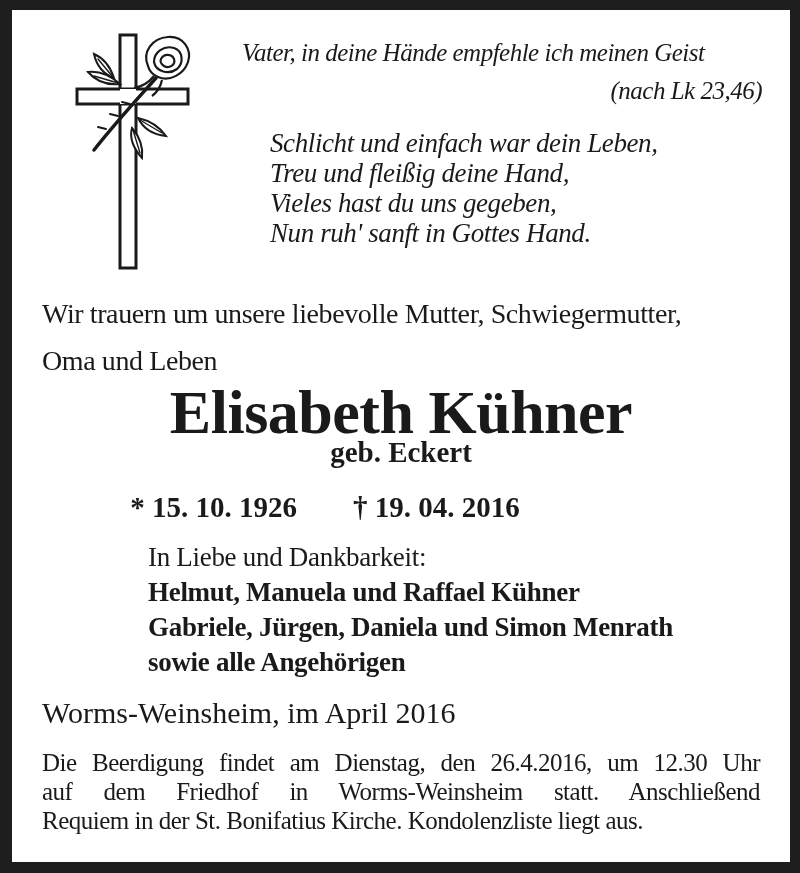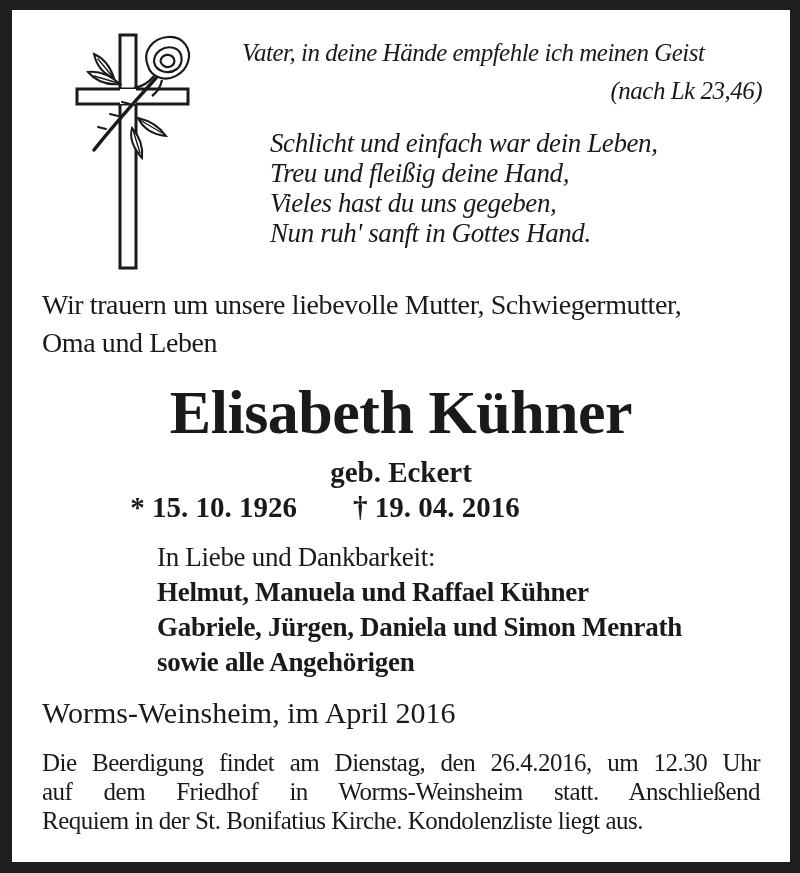--- a/index.html
+++ b/index.html
@@ -26,34 +26,34 @@
               font-size: 25px; line-height: 38px; letter-spacing: -0.5px; }
   .epigraph .q { white-space: nowrap; }
   .epigraph .src { text-align: right; }
 
   .verse { left: 230px; top: 118px; width: 520px; font-style: italic;
            font-size: 27px; line-height: 30px; letter-spacing: -0.4px; }
   .verse div { white-space: nowrap; margin-left: 28px; }
 
   .intro { left: 30px; top: 276px; width: 726px;
            font-size: 28px; line-height: 38px; letter-spacing: -0.4px; }
-  .intro div { white-space: nowrap; }
+  .intro div { white-space: nowrap; margin-top: 9px; }
 
   .name { left: 0; top: 370px; width: 778px; text-align: center;
           font-size: 62px; font-weight: bold; line-height: 64px;
           letter-spacing: -0.5px; }
 
-  .maiden { left: 0; top: 446px; width: 778px; text-align: center;
+  .maiden { left: 0; top: 426px; width: 778px; text-align: center;
             font-size: 29px; font-weight: bold; line-height: 32px; }
 
   .dates { left: 0; top: 481px; width: 626px; text-align: center;
            font-size: 29px; font-weight: bold; line-height: 32px; }
   .dates .d { display: inline-block; margin: 0 28px; white-space: nowrap; }
 
-  .mourners { left: 145px; top: 530px; width: 600px;
+  .mourners { left: 136px; top: 530px; width: 600px;
               font-size: 27px; line-height: 35px; letter-spacing: -0.3px; }
   .mourners .names { font-weight: bold; white-space: nowrap; }
   .mourners .lead { white-space: nowrap; }
 
   .place { left: 30px; top: 686px; width: 600px;
            font-size: 30px; line-height: 34px; white-space: nowrap; }
 
   .announce { left: 30px; top: 738px; width: 718px;
               font-size: 25px; line-height: 29px; letter-spacing: -0.5px; }
   .announce .just { text-align: justify; text-align-last: justify; }

